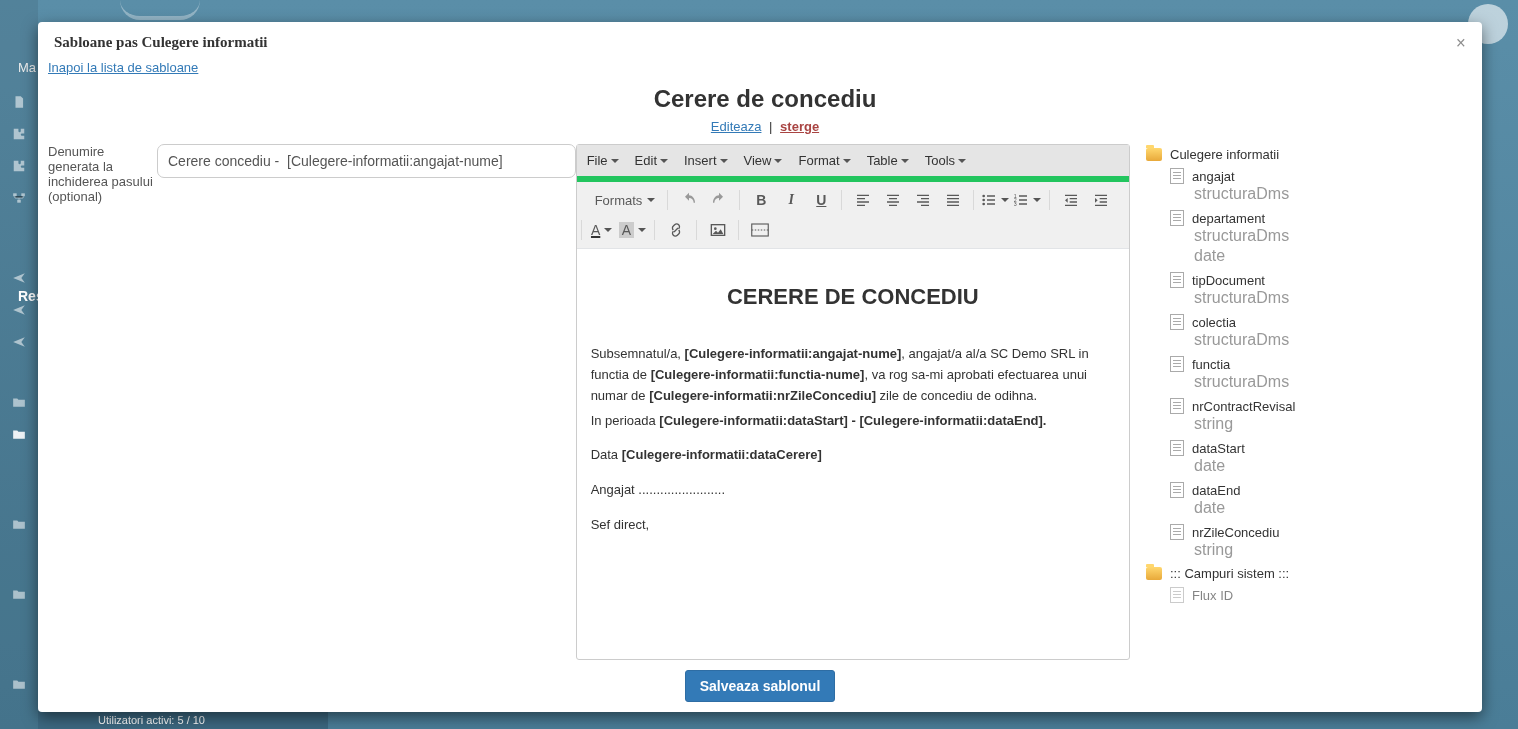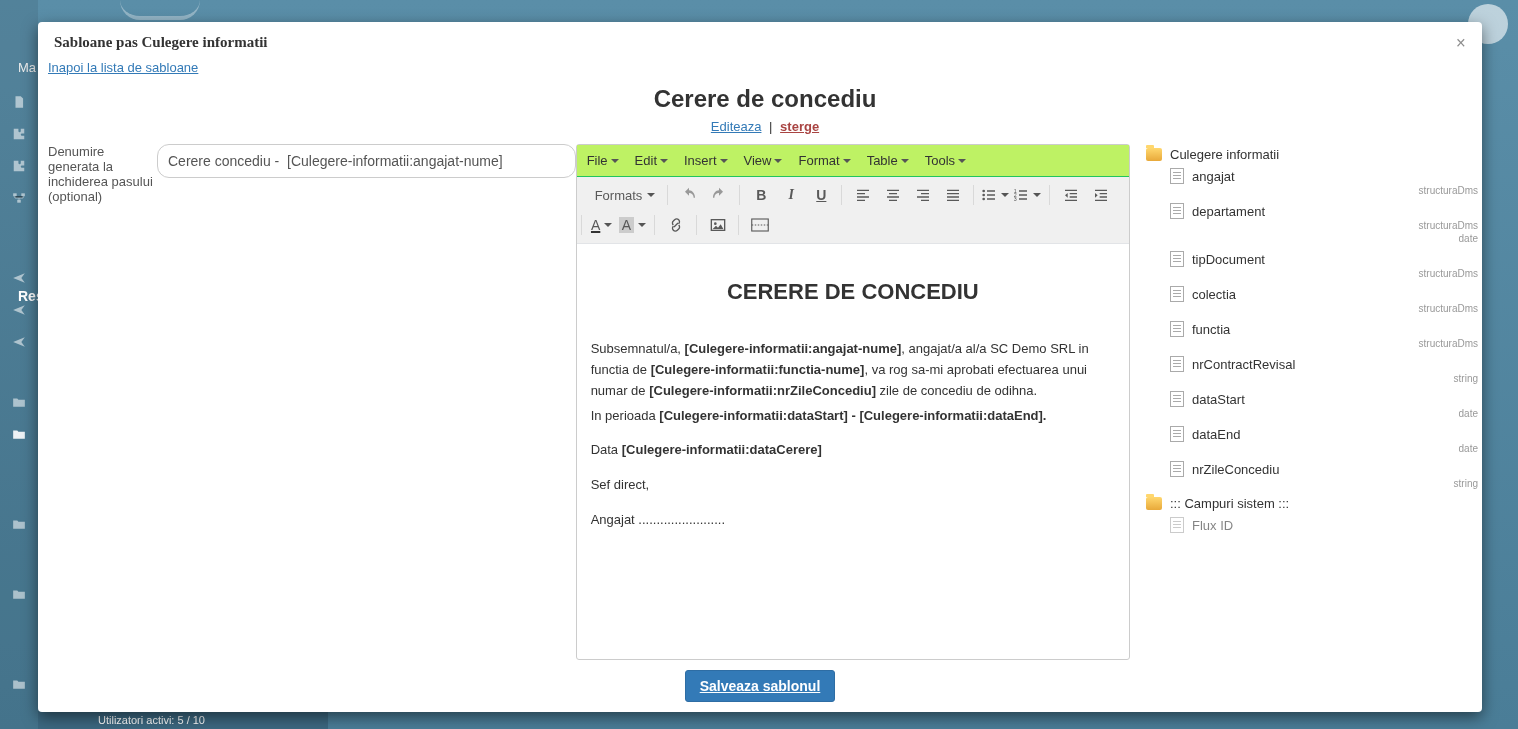--- a/index.html
+++ b/index.html
@@ -153,33 +153,33 @@
 .left-col::-webkit-scrollbar-track { background: #f1f1f1; }
 .field-label {
   font-size: 13px;
   color: #555;
   margin-bottom: 4px;
 }
 .text-input {
   width: 100%;
   height: 34px;
   border: 1px solid #ccc;
-  border-radius: 12px;
+  border-radius: 7px;
   padding: 0 10px;
   font-size: 14px;
   color: #555;
   margin-bottom: 10px;
 }
 .editor-wrap {
   border: 1px solid #ccc;
   border-radius: 3px;
 }
 .editor-menubar {
-  background: #bef264;
-  border-bottom: 1px solid #22c55e;
+  background: #e5e5e5;
+  border-bottom: 6px solid #22c55e;
   padding: 4px 6px;
   display: flex;
   gap: 8px;
 }
 .editor-menubar .menu-item {
   display: flex;
   align-items: center;
   gap: 2px;
   padding: 4px 4px;
   color: #333;
@@ -293,36 +293,35 @@
 }
 .tree-icon-file::after {
   content:"";
   position:absolute;
   top:3px; left:2px; right:2px;
   height:1px;
   background:#aaa;
   box-shadow: 0 3px 0 #aaa, 0 6px 0 #aaa;
 }
 .tree-label { font-size: 13px; color: #333; }
-.tree-sub { font-size: 10px; color: #999; padding-left: 48px; margin-top:-2px; margin-bottom: 4px; text-align: right; }
+.tree-sub { font-size: 16px; color: #999; padding-left: 48px; margin-top:-2px; margin-bottom: 4px; }
 .modal-footer {
   text-align: center;
   padding: 10px 0;
   border-top: 0;
 }
 .save-btn {
   background: #337ab7;
   border: 1px solid #2e6da4;
   color: #fff;
   padding: 7px 14px;
   font-size: 14px;
   font-weight: bold;
   border-radius: 3px;
   cursor: pointer;
-  text-decoration: underline;
 }
 
 
 .ic { font-family: Arial, sans-serif; font-weight: bold; }
 </style>
 </head>
 <body>
 
 <div class="backdrop">
   <div class="logo-swirl"></div>
@@ -553,22 +552,22 @@
             <h1>CERERE DE CONCEDIU</h1>
             <p>
               <span>Subsemnatul/a, </span><span class="ph">[Culegere-informatii:angajat-nume]</span><span>, angajat/a al/a SC Demo SRL in functia de  </span><span class="ph">[Culegere-informatii:functia-nume]</span><span>, va rog sa-mi aprobati efectuarea unui numar de  </span><span class="ph">[Culegere-informatii:nrZileConcediu]</span><span> zile de concediu de odihna.</span>
             </p>
             <p>
               <span>In perioada </span><span class="ph">[Culegere-informatii:dataStart]</span><span class="ph"> - </span><span class="ph">[Culegere-informatii:dataEnd].</span>
             </p>
             <p style="margin-top:14px">
               <span>Data </span><span class="ph">[Culegere-informatii:dataCerere]</span>
             </p>
+            <p style="margin-top:14px">Angajat ........................</p>
             <p style="margin-top:14px">Sef direct,</p>
-            <p style="margin-top:14px">Angajat ........................</p>
           </div>
         </div>
       </div>
 
       <div class="right-col">
         <div class="tree-item">
           <span class="tree-icon-folder"></span>
           <span class="tree-label">Culegere informatii</span>
         </div>
         <div id="tree-fields">

